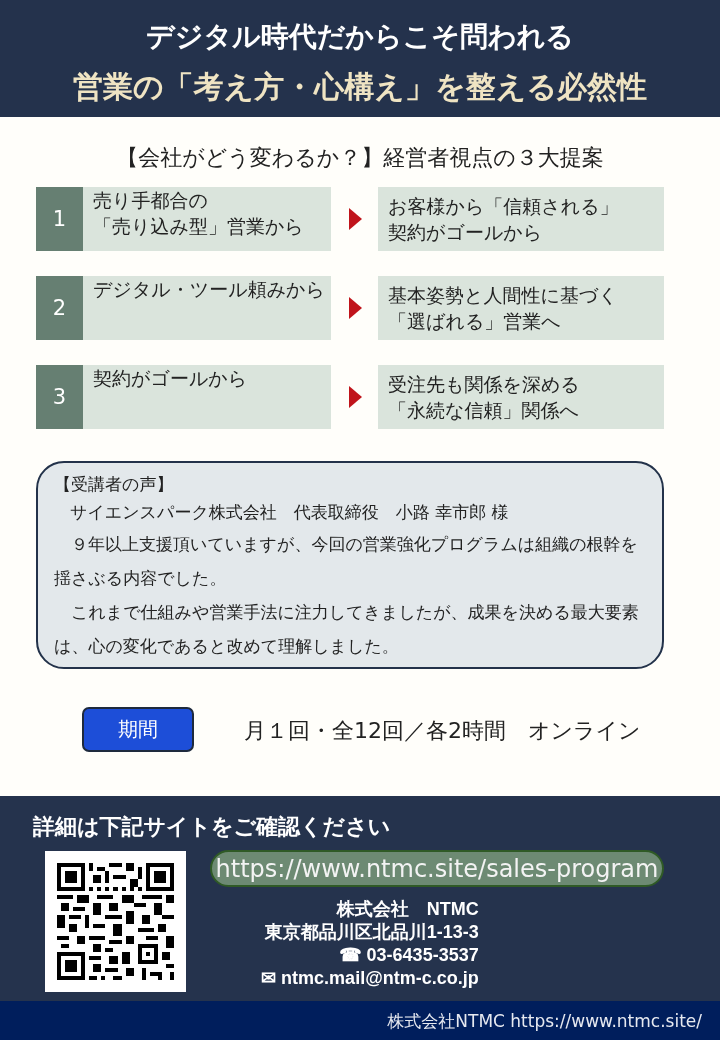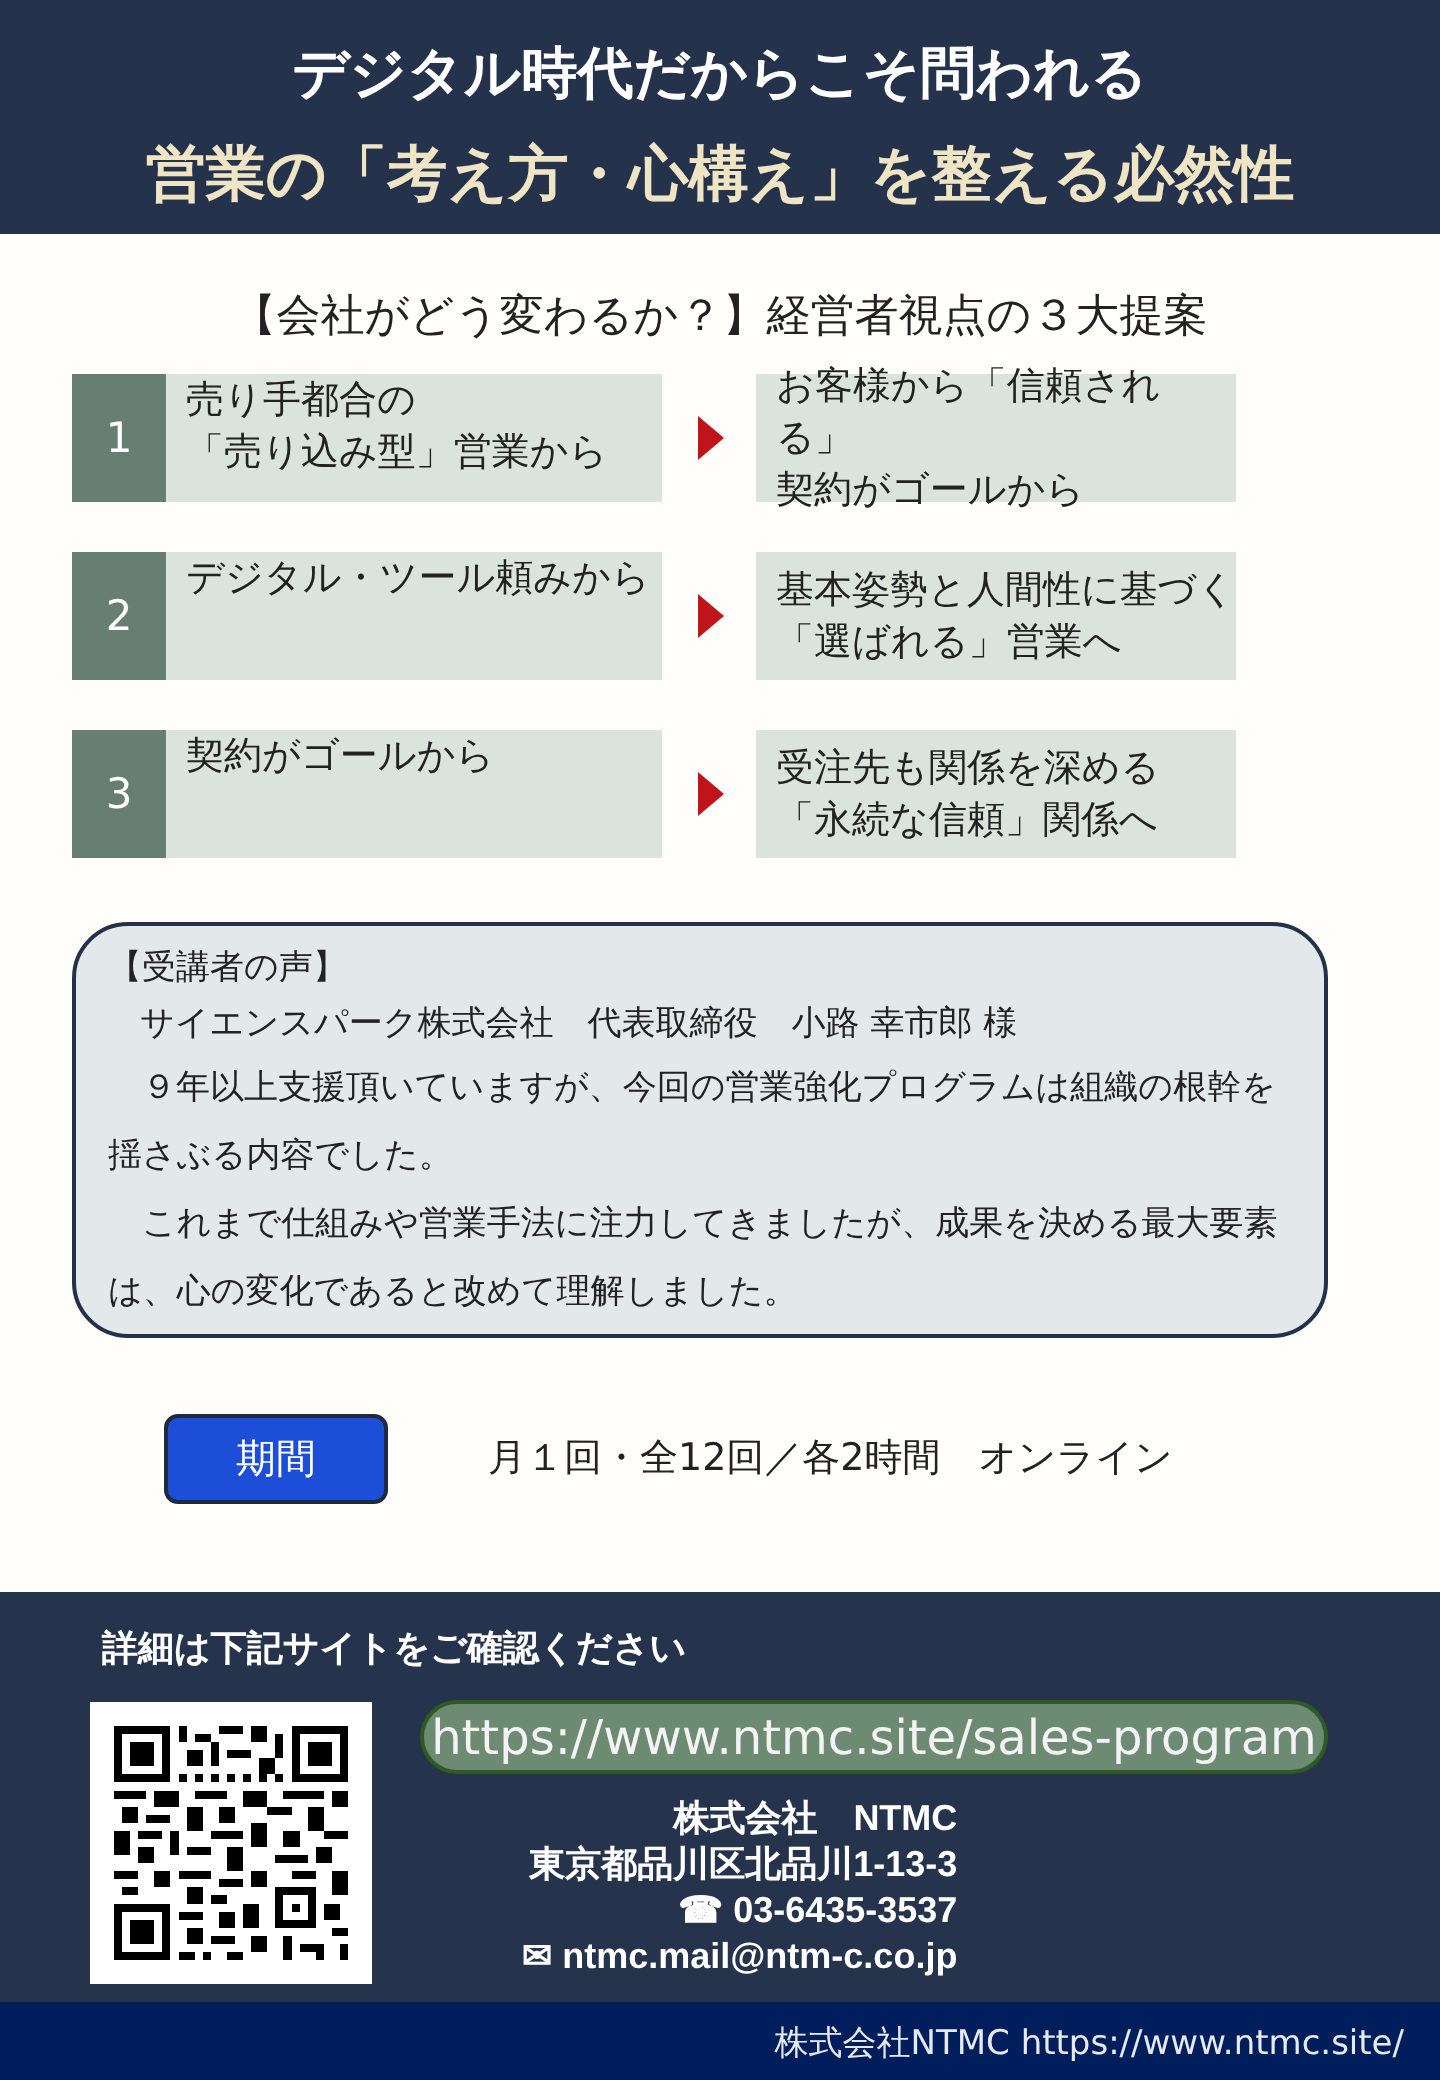--- a/index.html
+++ b/index.html
@@ -11,35 +11,35 @@
   .title2{position:absolute;left:0;width:720px;top:67px;text-align:center;color:#efe4c3;
           font-size:30px;font-weight:bold;}
   .subtitle{position:absolute;left:0;width:720px;top:143px;text-align:center;font-size:22px;color:#222;}
   .row{position:absolute;left:36px;width:628px;height:64px;}
   .num{position:absolute;left:0;top:0;width:47px;height:64px;background:#667f72;color:#fff;
        font-size:21px;display:flex;align-items:center;justify-content:center;}
   .from{position:absolute;left:47px;top:0;width:248px;height:64px;background:#dae4dc;
         display:flex;padding-left:10px;box-sizing:border-box;font-size:19px;line-height:26px;color:#222;}
   .arrow{position:absolute;left:313px;top:21px;width:0;height:0;border-top:11px solid transparent;
          border-bottom:11px solid transparent;border-left:13px solid #c0141b;}
-  .to{position:absolute;left:342px;top:0;width:240px;height:64px;background:#dae4dc;
+  .to{position:absolute;left:342px;top:0;width:286px;height:64px;background:#dae4dc;
       display:flex;align-items:center;padding-left:10px;box-sizing:border-box;font-size:19px;line-height:26px;color:#222;}
   .voice{position:absolute;left:36px;top:461px;width:628px;height:208px;background:#e3e8eb;
          border:2px solid #23324a;border-radius:28px;box-sizing:border-box;padding:8px 16px;
          font-size:17px;line-height:34px;color:#222;}
   .voice p{margin:0;}
   .v-head{line-height:26px;margin-top:0 !important;}
   .v-name{line-height:30px;padding-left:16px;}
   .indent{text-indent:1em;}
   .period-btn{position:absolute;left:82px;top:707px;width:112px;height:45px;background:#1d4ed8;
               border:2px solid #1e2a3d;border-radius:7px;box-sizing:border-box;color:#fff;
               font-size:20px;display:flex;align-items:center;justify-content:center;}
-  .period-text{position:absolute;left:244px;top:716px;font-size:19px;color:#222;}
+  .period-text{position:absolute;left:244px;top:716px;font-size:22px;color:#222;}
   .footer{position:absolute;left:0;top:796px;width:720px;height:205px;background:#25334d;}
-  .f-title{position:absolute;left:33px;top:812px;color:#fff;font-size:18px;font-weight:bold;margin-left:18px;}
+  .f-title{position:absolute;left:33px;top:812px;color:#fff;font-size:22px;font-weight:bold;}
   .qr{position:absolute;left:45px;top:851px;width:141px;height:141px;background:#fff;}
   .qr svg{position:absolute;left:12px;top:12px;}
   .url-pill{position:absolute;left:210px;top:850px;width:454px;height:37px;background:#6d8a73;
             border:2px solid #2f5a26;border-radius:19px;box-sizing:border-box;color:#f3f3f3;
             font-size:24px;display:flex;align-items:center;justify-content:center;}
   .company{position:absolute;left:231px;top:898px;color:#fff;font-size:18px;font-weight:bold;
            font-family:Liberation Sans, sans-serif;line-height:23px;text-align:right;}
   .company .ind{padding-left:30px;}
   .bottom-bar{position:absolute;left:0;top:1001px;width:720px;height:39px;background:#001e5c;}
   .bottom-text{position:absolute;right:18px;top:1010px;color:#e6e9f0;font-size:17px;}

